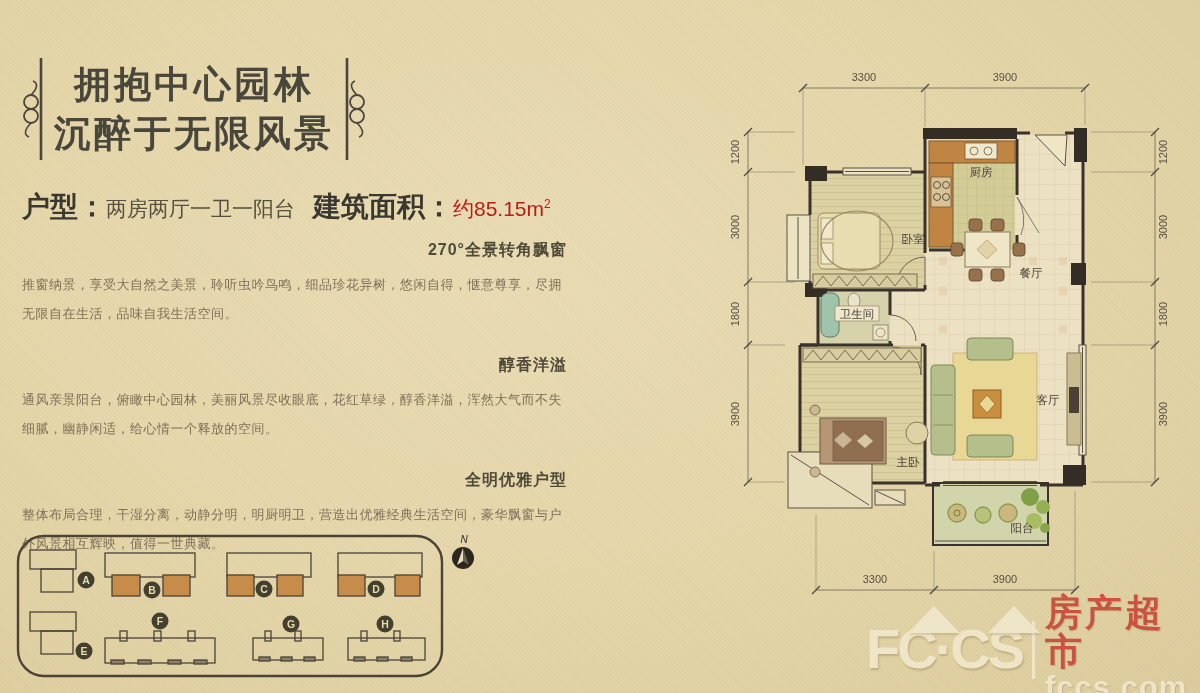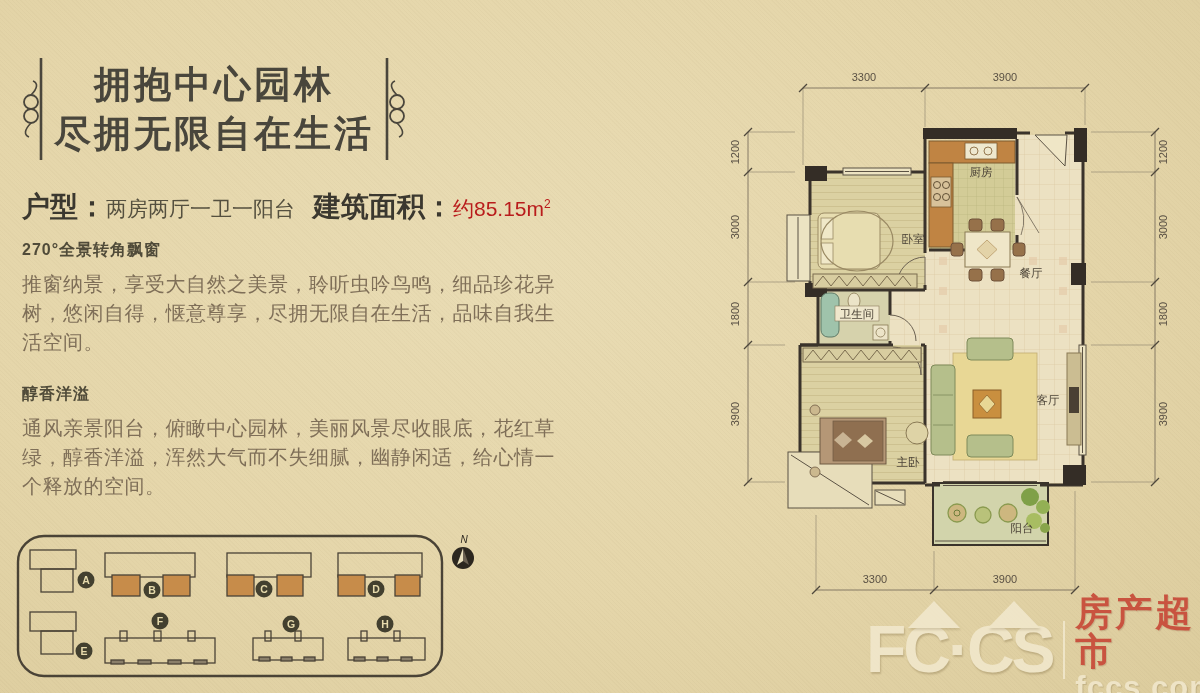--- a/index.html
+++ b/index.html
@@ -16,29 +16,29 @@
   .title-text{font-family:Liberation Sans, sans-serif;font-weight:700;
     font-size:37px;line-height:1.33;color:#49463c;text-align:center;letter-spacing:3px;white-space:nowrap;}
   .flourish{width:26px;height:106px;}
   .flourish.right{transform:scaleX(-1);}
   .subtitle{position:absolute;left:22px;top:188px;font-size:21px;color:#55503f;white-space:nowrap;}
   .subtitle b{font-size:28px;color:#3b382f;}
   .subtitle .v2{color:#b91c1c;}
   .subtitle sup{font-size:12px;}
   .subtitle .gap{display:inline-block;width:18px;}
   .sections{position:absolute;left:22px;top:240px;width:545px;}
-  .section h3{margin:0 0 9px 0;font-size:16px;font-weight:700;color:#504b39;letter-spacing:1px;}
-  .section p{margin:0 0 27px 0;font-size:20px;color:#7f6f58;line-height:29px;letter-spacing:0.5px;}
+  .section h3{margin:0 0 9px 0;font-size:16px;font-weight:700;color:#504b39;letter-spacing:1px;text-align:right;}
+  .section p{margin:0 0 27px 0;font-size:13px;color:#7f6f58;line-height:29px;letter-spacing:0.5px;}
   
   .floorplan{position:absolute;left:725px;top:35px;}
   .siteplan{position:absolute;left:8px;top:528px;}
   svg text{font-family:"Liberation Sans","DejaVu Sans",sans-serif;}
   
   .logo{position:absolute;left:866px;top:594px;display:flex;align-items:center;opacity:0.82;}
-  .logo-brand{position:relative;font-size:66px;font-weight:700;color:#f3ead0;
+  .logo-brand{position:relative;font-size:56px;font-weight:700;color:#f3ead0;
     letter-spacing:-3px;line-height:1;text-shadow:1px 2px 2px rgba(110,90,50,0.35);}
   .roof{position:absolute;width:0;height:0;border-left:26px solid transparent;
     border-right:26px solid transparent;border-bottom:27px solid #f3ead0;top:-15px;
     filter:drop-shadow(1px 2px 1px rgba(110,90,50,0.25));}
   .roof.r1{left:42px;}
   .roof.r2{left:122px;}
   .logo-divider{width:3px;height:58px;background:#f3ead0;margin:2px 10px 0 10px;}
   .logo-cn{font-size:37px;font-weight:700;color:#c5392b;letter-spacing:3px;line-height:1.05;
     text-shadow:1px 1px 1px rgba(110,60,40,0.25);}
   .logo-domain{font-size:31px;font-weight:700;color:#f3ead0;letter-spacing:1px;line-height:1.05;
@@ -54,21 +54,21 @@
     <g stroke="#4a463c" fill="none" stroke-width="2">
       <line x1="21" y1="2" x2="21" y2="104" stroke-width="2.6"></line>
       <circle cx="11" cy="46" r="7" stroke-width="1.8"></circle>
       <circle cx="11" cy="60" r="7" stroke-width="1.8"></circle>
       <path d="M11,39 C18,32 18,27 13,25" stroke-width="1.6"></path>
       <path d="M11,67 C4,74 4,79 9,81" stroke-width="1.6"></path>
     </g>
   </svg>
   <div class="title-text">
     <div>拥抱中心园林</div>
-    <div>尽拥无限自在生活</div>
+    <div>沉醉于无限风景</div>
   </div>
   <svg class="flourish right" viewBox="0 0 26 106">
     <g stroke="#4a463c" fill="none" stroke-width="2">
       <line x1="21" y1="2" x2="21" y2="104" stroke-width="2.6"></line>
       <circle cx="11" cy="46" r="7" stroke-width="1.8"></circle>
       <circle cx="11" cy="60" r="7" stroke-width="1.8"></circle>
       <path d="M11,39 C18,32 18,27 13,25" stroke-width="1.6"></path>
       <path d="M11,67 C4,74 4,79 9,81" stroke-width="1.6"></path>
     </g>
   </svg>
@@ -79,20 +79,24 @@
 </div>
 
 <div class="sections">
   <div class="section">
     <h3>270°全景转角飘窗</h3>
     <p>推窗纳景，享受大自然之美景，聆听虫吟鸟鸣，细品珍花异树，悠闲自得，惬意尊享，尽拥无限自在生活，品味自我生活空间。</p>
   </div>
   <div class="section">
     <h3>醇香洋溢</h3>
     <p>通风亲景阳台，俯瞰中心园林，美丽风景尽收眼底，花红草绿，醇香洋溢，浑然大气而不失细腻，幽静闲适，给心情一个释放的空间。</p>
+  </div>
+  <div class="section">
+    <h3>全明优雅户型</h3>
+    <p>整体布局合理，干湿分离，动静分明，明厨明卫，营造出优雅经典生活空间，豪华飘窗与户外风景相互辉映，值得一世典藏。</p>
   </div>
 </div>
 
 <svg class="floorplan" width="475" height="565" viewBox="0 0 475 565">
   <defs>
     <pattern id="woodH" width="10" height="7" patternUnits="userSpaceOnUse">
       <rect width="10" height="7" fill="#dbd1a2"></rect>
         <path d="M0,3.5 H10" stroke="#cdc190" stroke-width="1"></path>
     </pattern>
     <pattern id="tile" width="15" height="15" patternUnits="userSpaceOnUse">

